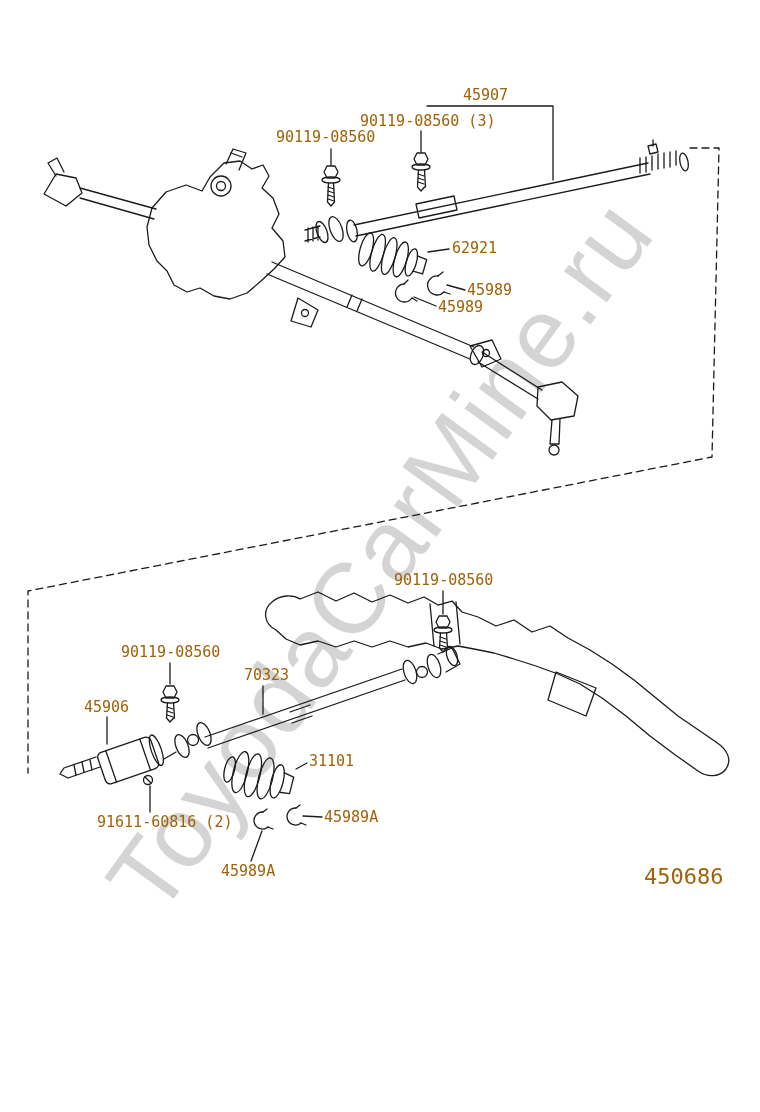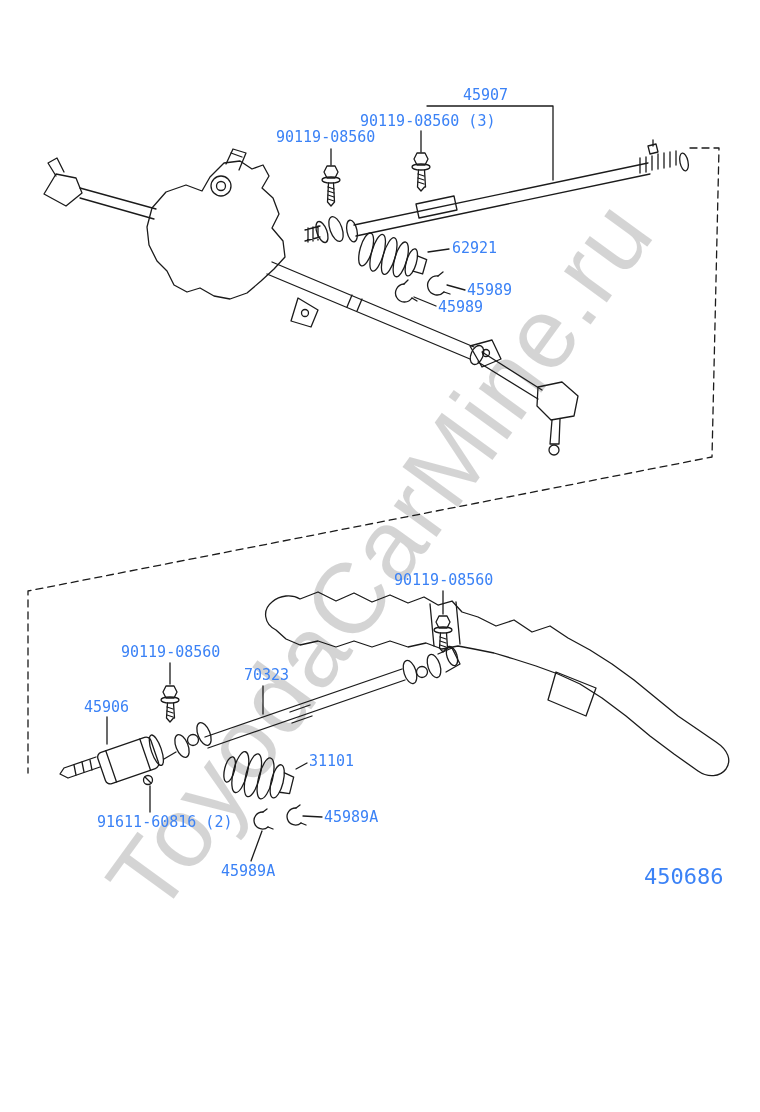--- a/index.html
+++ b/index.html
@@ -9,21 +9,21 @@
   }
   .watermark{
     position:absolute;left:50%;top:50%;
     transform:translate(-50%,-50%) rotate(-54deg);
     font-family:"Liberation Sans",sans-serif;
     font-size:100px;letter-spacing:2px;white-space:nowrap;
     color:rgba(0,0,0,0.17);user-select:none;
   }
   svg.art{position:absolute;left:0;top:0;}
   .label{
-    position:absolute;color:#3b82f6;font-size:15px;line-height:17px;white-space:nowrap;
+    position:absolute;color:#a16207;font-size:15px;line-height:17px;white-space:nowrap;
   }
   .code{font-size:22px;}
 </style>
 </head>
 <body>
 
 <div class="canvas">
 
   <div class="watermark">ToyodaCarMine.ru</div>
 

